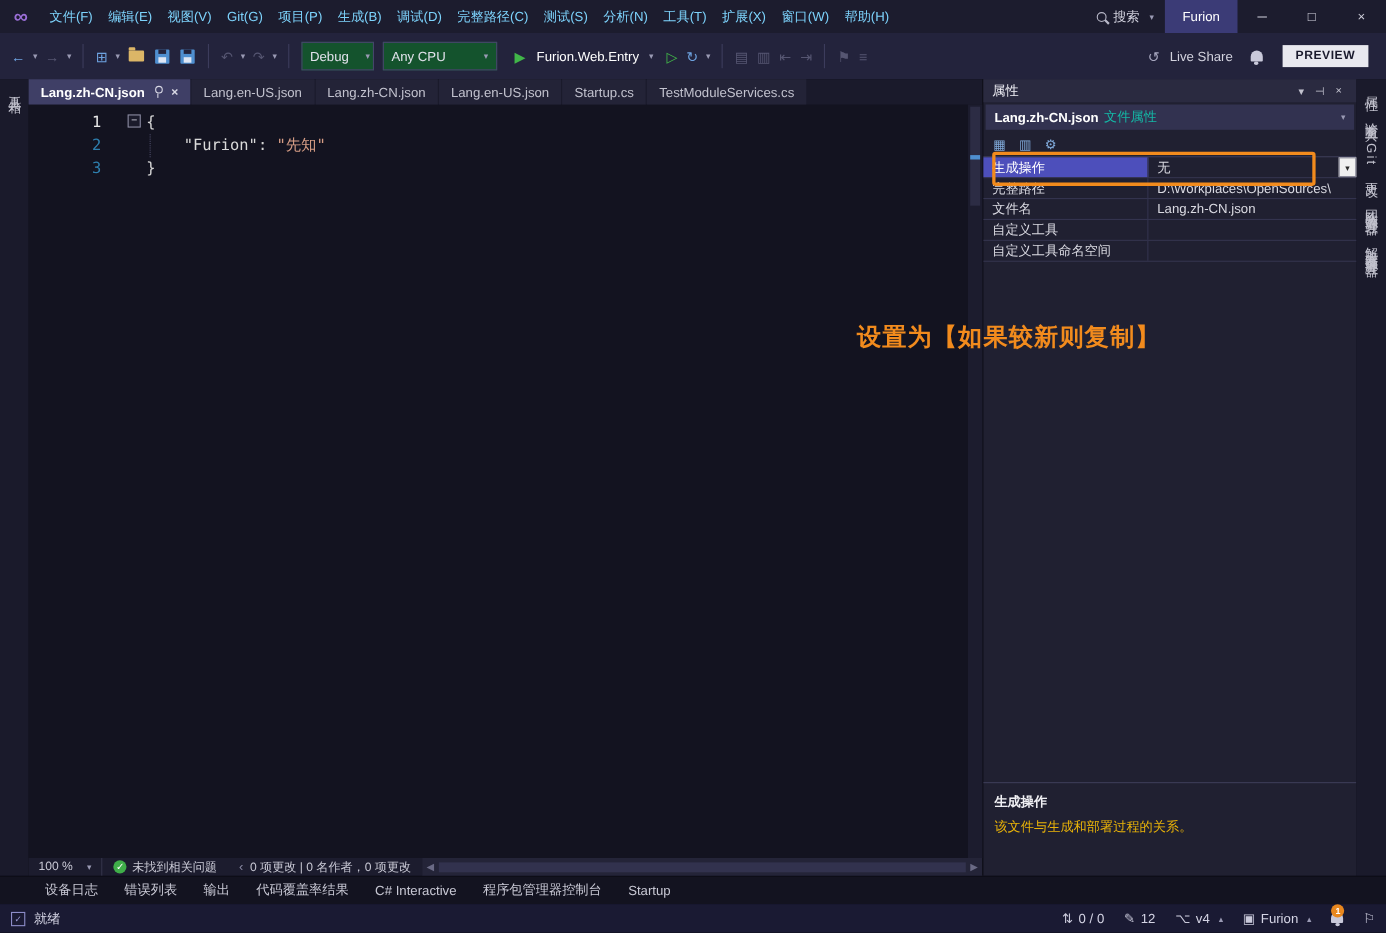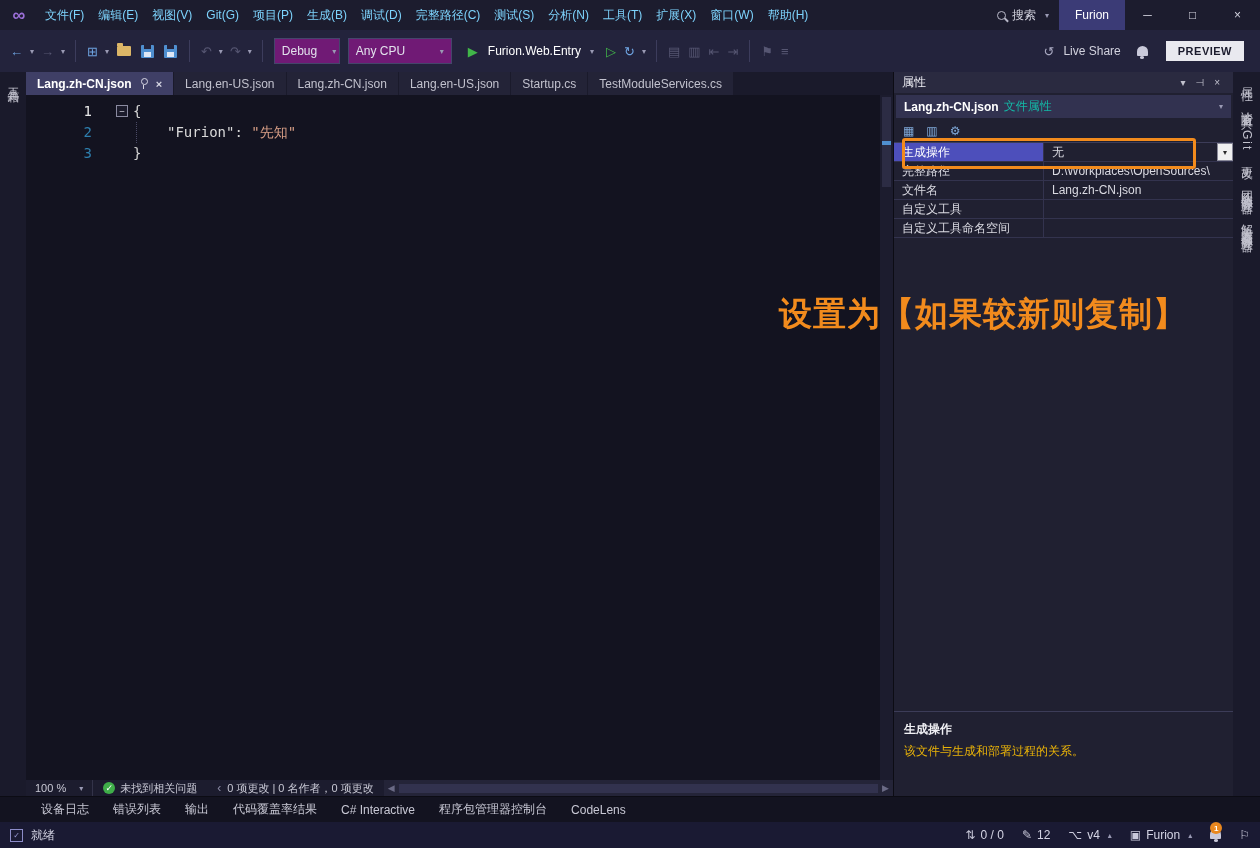--- a/index.html
+++ b/index.html
@@ -20,21 +20,21 @@
   .win-controls{display:flex}
   .win-btn{width:45px;display:flex;align-items:center;justify-content:center;color:#d2d2de;font-size:12px}
   .caret{font-size:8px;color:#9a9ab4;margin-left:3px}
   .caret-lone{font-size:8px;color:#9a9ab4;padding:0 3px}
 
   
   .toolbar{display:flex;align-items:center;height:42px;background:#23233c;padding:0 6px}
   .ticon{padding:0 4px;font-size:13px;color:#a8a8c0;display:inline-flex;align-items:center}
   .ticon.blue{color:#6ea3e0}.ticon.green{color:#41b649}.ticon.dis{color:#565672}
   .tsep{width:1px;height:22px;background:#3c3c5c;margin:0 7px}
-  .tdrop{display:flex;align-items:center;justify-content:space-between;background:#701a75;border:1px solid #45456b;height:24px;padding:12px 7px;gap:12px;color:#e2e2ec;margin:0 4px}
+  .tdrop{display:flex;align-items:center;justify-content:space-between;background:#14532d;border:1px solid #45456b;height:24px;padding:12px 7px;gap:12px;color:#e2e2ec;margin:0 4px}
   .run-btn{display:flex;align-items:center;gap:6px;padding:0 8px;color:#fff}
   .floppy{display:inline-block;width:13px;height:13px;background:#4f8fd0;border-radius:1px;position:relative;margin:0 5px}
   .floppy::before{content:"";position:absolute;top:0;left:3px;width:7px;height:4px;background:#23233c}
   .floppy::after{content:"";position:absolute;bottom:1px;left:3px;width:7px;height:5px;background:#dfe7f5}
   .folder-icon{display:inline-block;width:14px;height:10px;background:#dcb667;border-radius:1px;position:relative;margin:0 5px}
   .folder-icon::before{content:"";position:absolute;top:-3px;left:0;width:6px;height:3px;background:#dcb667;border-radius:1px 1px 0 0}
   .bell-icon{position:relative;display:inline-block;width:11px;height:10px;background:#c9c9da;border-radius:6px 6px 1px 1px;margin:0 8px}
   .bell-icon::after{content:"";position:absolute;left:3.5px;bottom:-2.5px;width:4px;height:2.5px;border-radius:50%;background:#c9c9da}
   .preview-badge{background:#e9e9ef;color:#1b1b2d;font-weight:bold;padding:4px 12px;font-size:11px;letter-spacing:.5px;margin:0 10px}
   .liveshare{display:flex;align-items:center;gap:5px;color:#d2d2de;padding:0 8px}
@@ -106,21 +106,21 @@
   .statusbar{height:26px;display:flex;align-items:center;background:#1a1a33;padding:0 10px;color:#d4d4e4;gap:8px}
   .sb-task{width:13px;height:13px;border:1px solid #8c8cc8;display:flex;align-items:center;justify-content:center;font-size:8px;color:#9d9dd8}
   .sb-right{margin-left:auto;display:flex;align-items:center;gap:18px}
   .sb-item{display:flex;align-items:center;gap:5px}
   .sb-icon{color:#c9c9da;font-size:12px}
   .bell-wrap{position:relative;display:inline-block}
   .notif-badge{position:absolute;top:-6px;right:-1px;min-width:12px;height:12px;border-radius:6px;background:#e8871e;color:#fff;font-size:8px;font-weight:bold;display:flex;align-items:center;justify-content:center;padding:0 2px}
 
   
   .annotation-box{position:absolute;left:902px;top:138px;width:294px;height:31px;border:3px solid #f28b1d;border-radius:3px;z-index:60;pointer-events:none}
-  .annotation-text{position:absolute;left:779px;top:292px;font-size:33px;font-weight:bold;color:#f28b1d;letter-spacing:1px;z-index:60;pointer-events:none;white-space:nowrap}
+  .annotation-text{position:absolute;left:779px;top:292px;font-size:22px;font-weight:bold;color:#f28b1d;letter-spacing:1px;z-index:60;pointer-events:none;white-space:nowrap}
 </style>
 </head>
 <body>
 
 <div class="app">
 
   <header class="titlebar">
     <div class="logo">∞</div>
     <nav class="menubar">
       <span class="menu-item">文件(F)</span>
@@ -333,21 +333,21 @@
     </div>
   </div>
 
   <div class="bottom-tabs">
     <span class="btab">设备日志</span>
     <span class="btab">错误列表</span>
     <span class="btab">输出</span>
     <span class="btab">代码覆盖率结果</span>
     <span class="btab">C# Interactive</span>
     <span class="btab">程序包管理器控制台</span>
-    <span class="btab">CodeLens</span>
+    <span class="btab">Startup</span>
   </div>
 
   <footer class="statusbar">
     <span class="sb-task">✓</span>
     <span>就绪</span>
     <div class="sb-right">
       <span class="sb-item">
         <span class="sb-icon">⇅</span>
         <span>0 / 0</span>
       </span>

